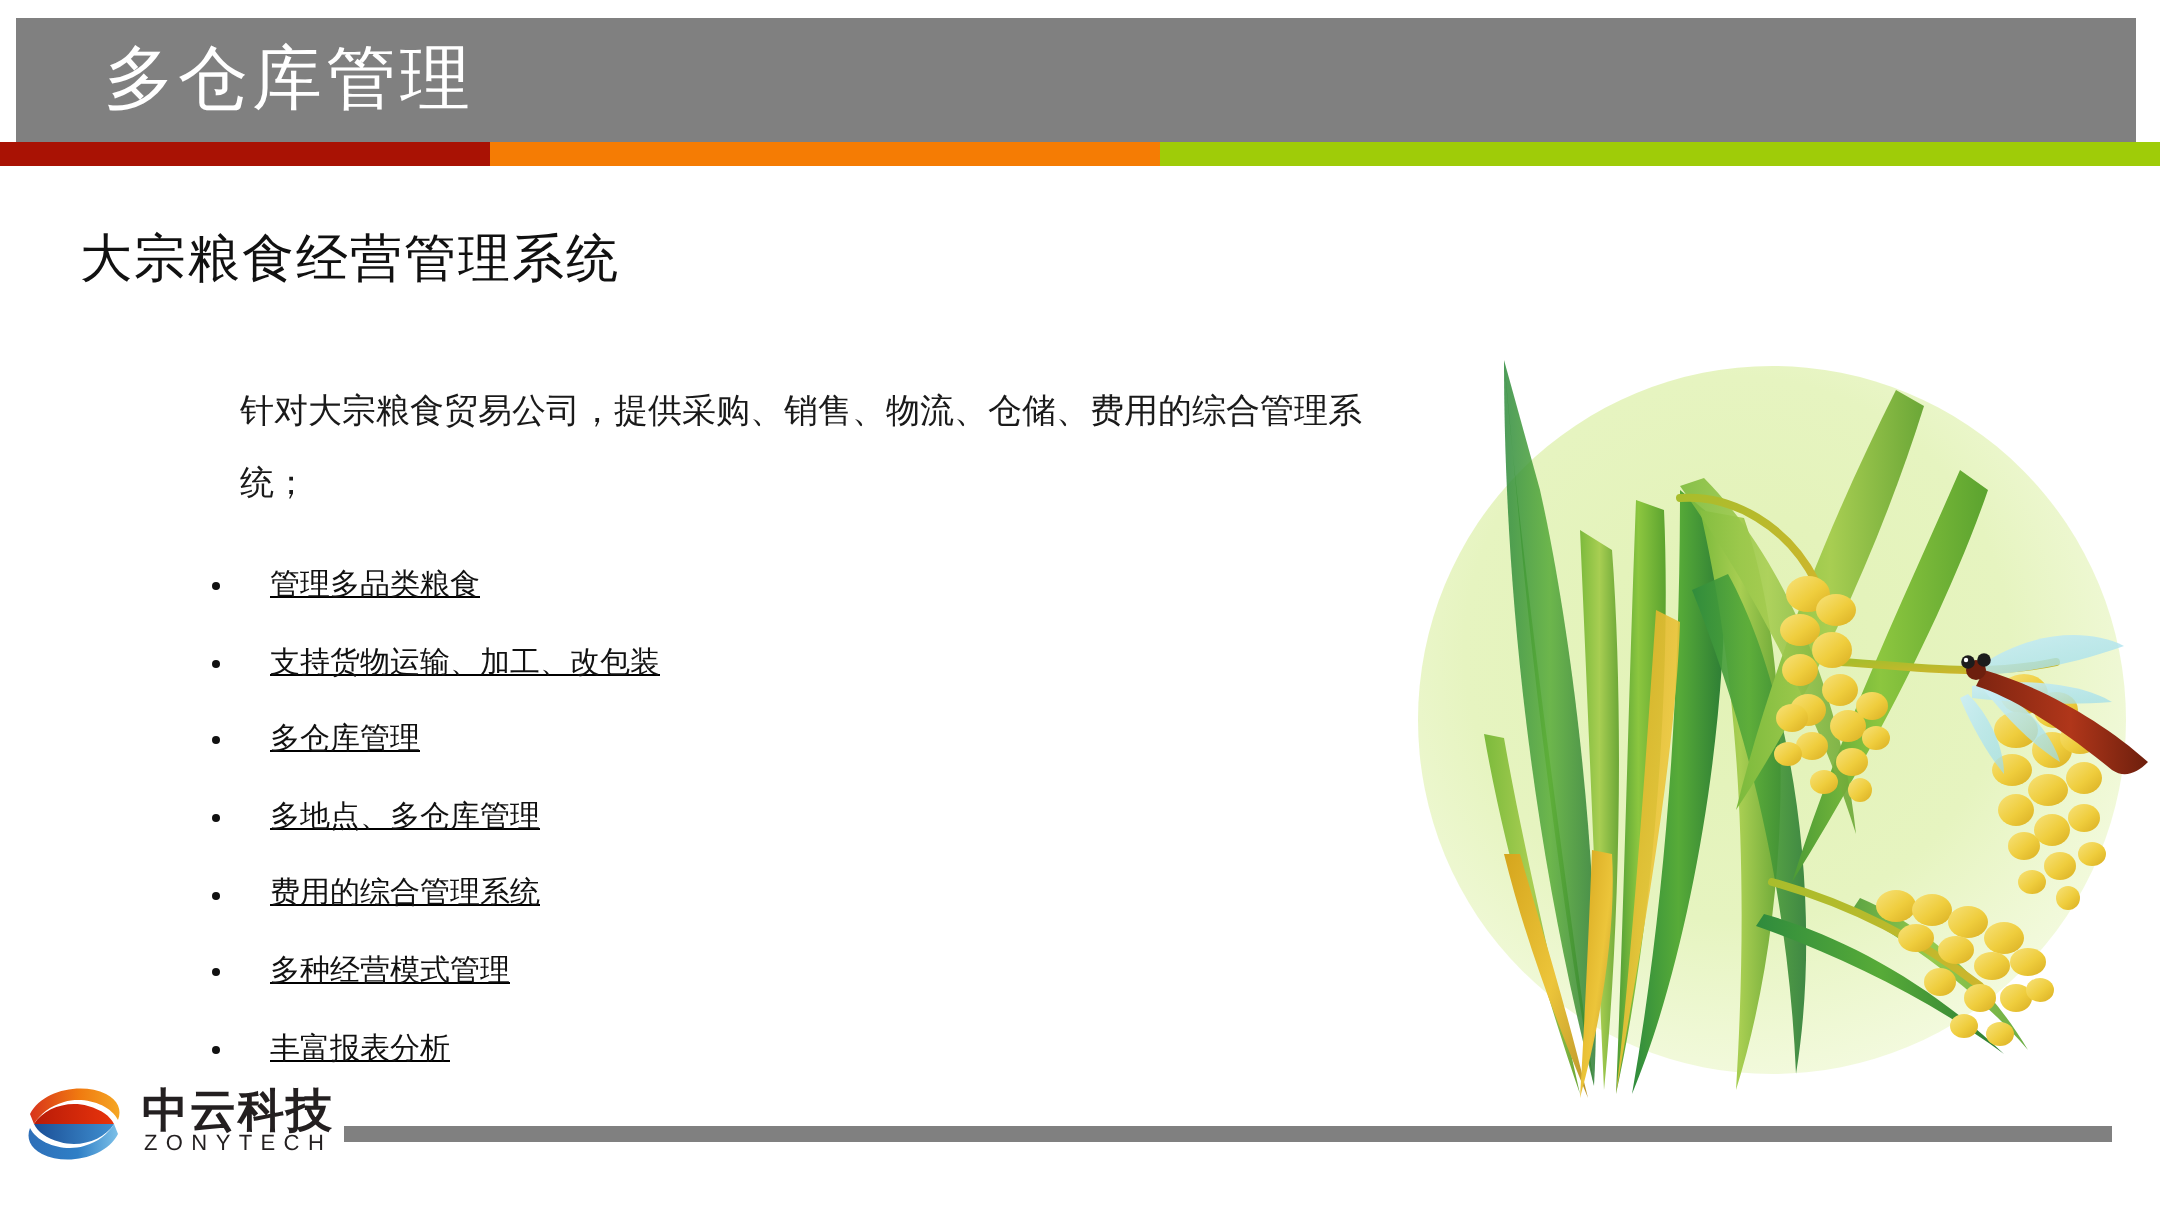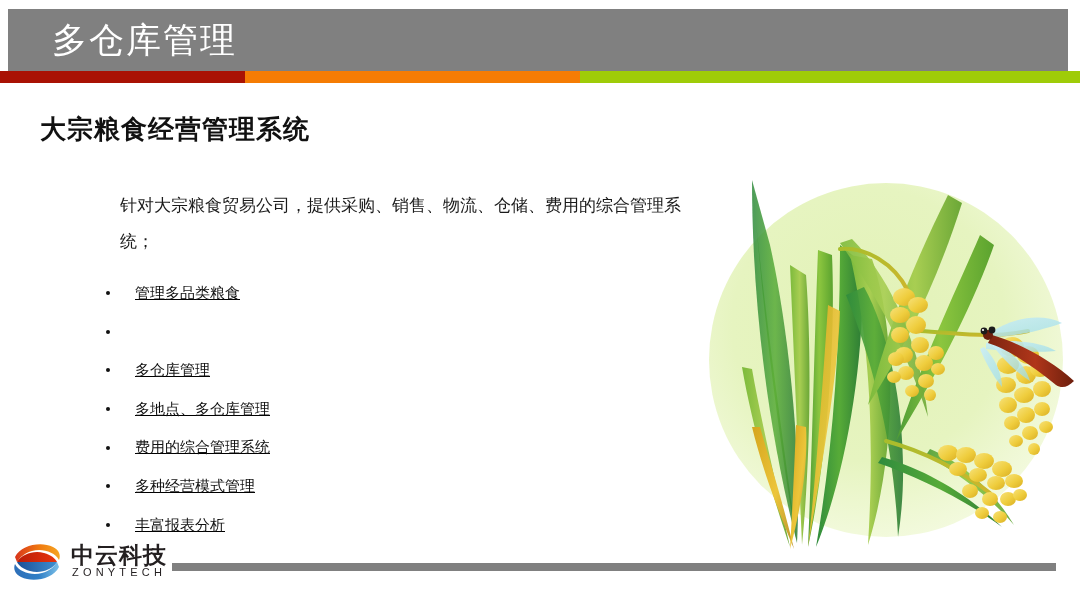--- a/index.html
+++ b/index.html
@@ -48,21 +48,21 @@
   #accent-stripe .seg-red   { width: 245px; background: #a91204; }
   #accent-stripe .seg-orange{ width: 335px; background: #f57c04; }
   #accent-stripe .seg-green { flex: 1;      background: #9fcc08; }
 
   
   #subtitle {
     position: absolute;
     left: 40px;
     top: 112px;
     font-size: 26px;
-    font-weight: bold;
+    font-weight: normal;
     color: #111111;
     letter-spacing: 1px;
     white-space: nowrap;
   }
   #lead-paragraph {
     position: absolute;
     left: 120px;
     top: 188px;
     width: 580px;
     font-size: 17px;
@@ -168,20 +168,21 @@
 
 <div id="lead-paragraph">针对大宗粮食贸易公司，提供采购、销售、物流、仓储、费用的综合管理系统；</div>
 
 <ul id="bullet-list">
   <li>
     <span class="bullet-dot"></span>
     <span>管理多品类粮食</span>
   </li>
   <li>
     <span class="bullet-dot"></span>
+    <span>支持货物运输、加工、改包装</span>
   </li>
   <li>
     <span class="bullet-dot"></span>
     <span>多仓库管理</span>
   </li>
   <li>
     <span class="bullet-dot"></span>
     <span>多地点、多仓库管理</span>
   </li>
   <li>

